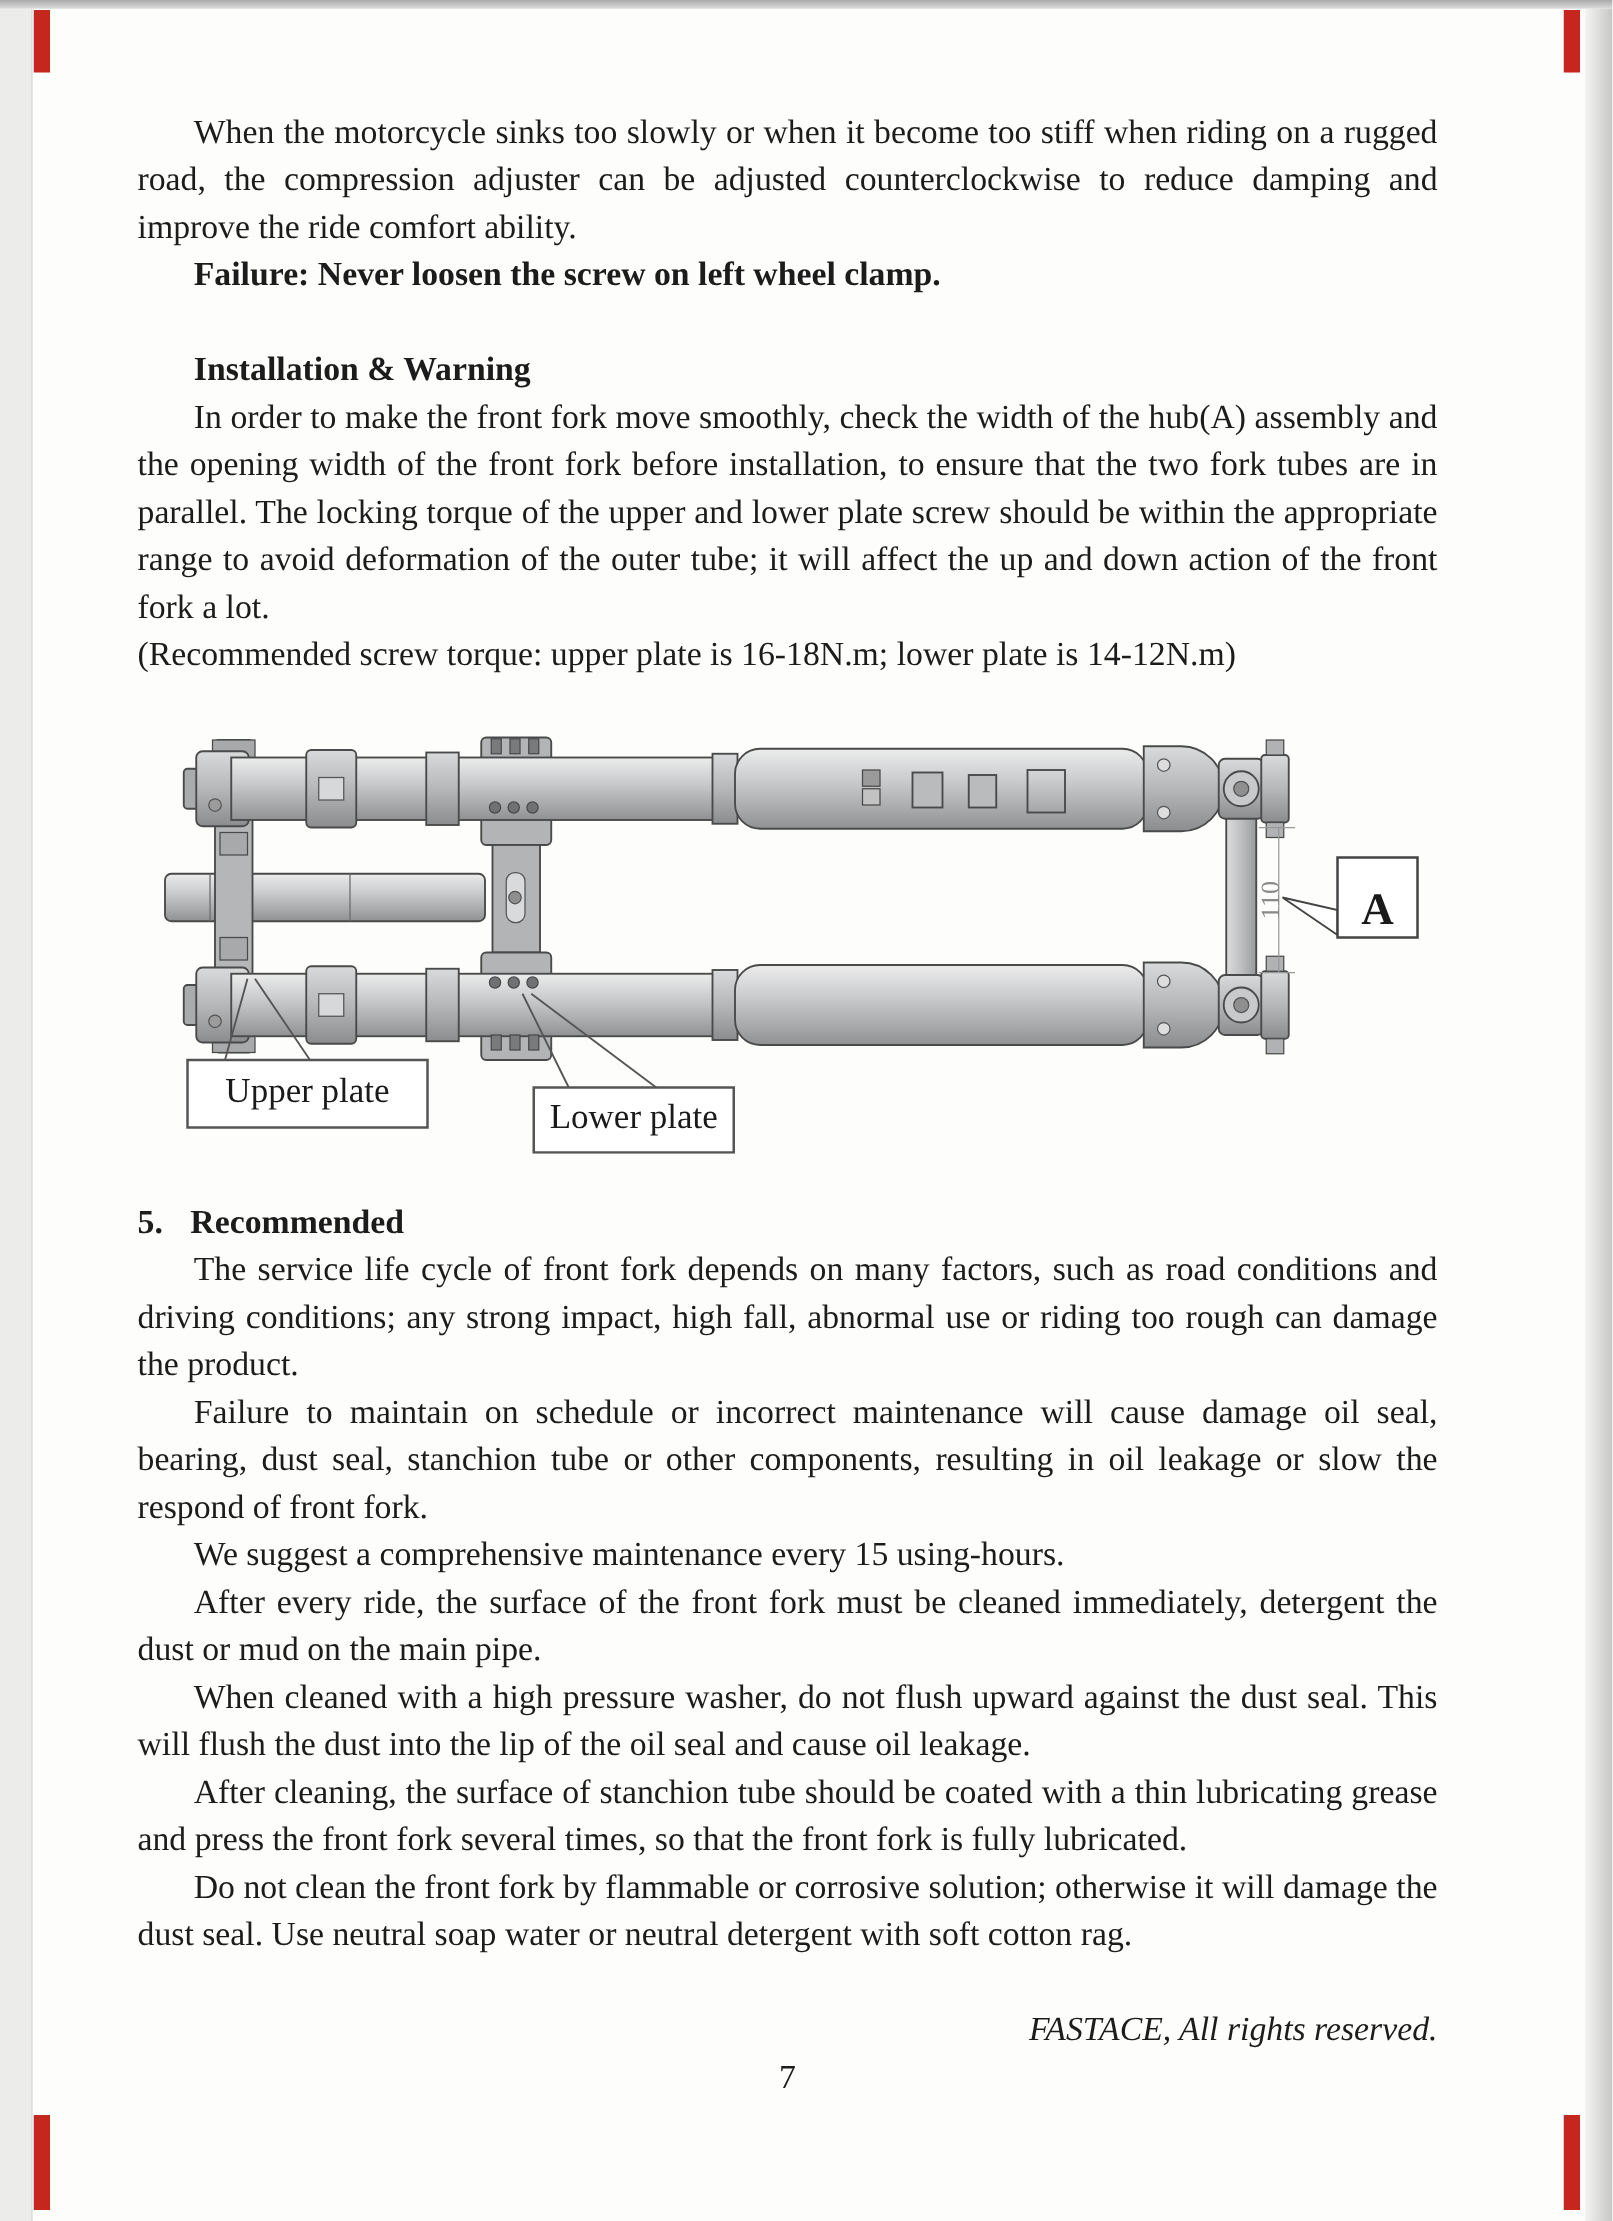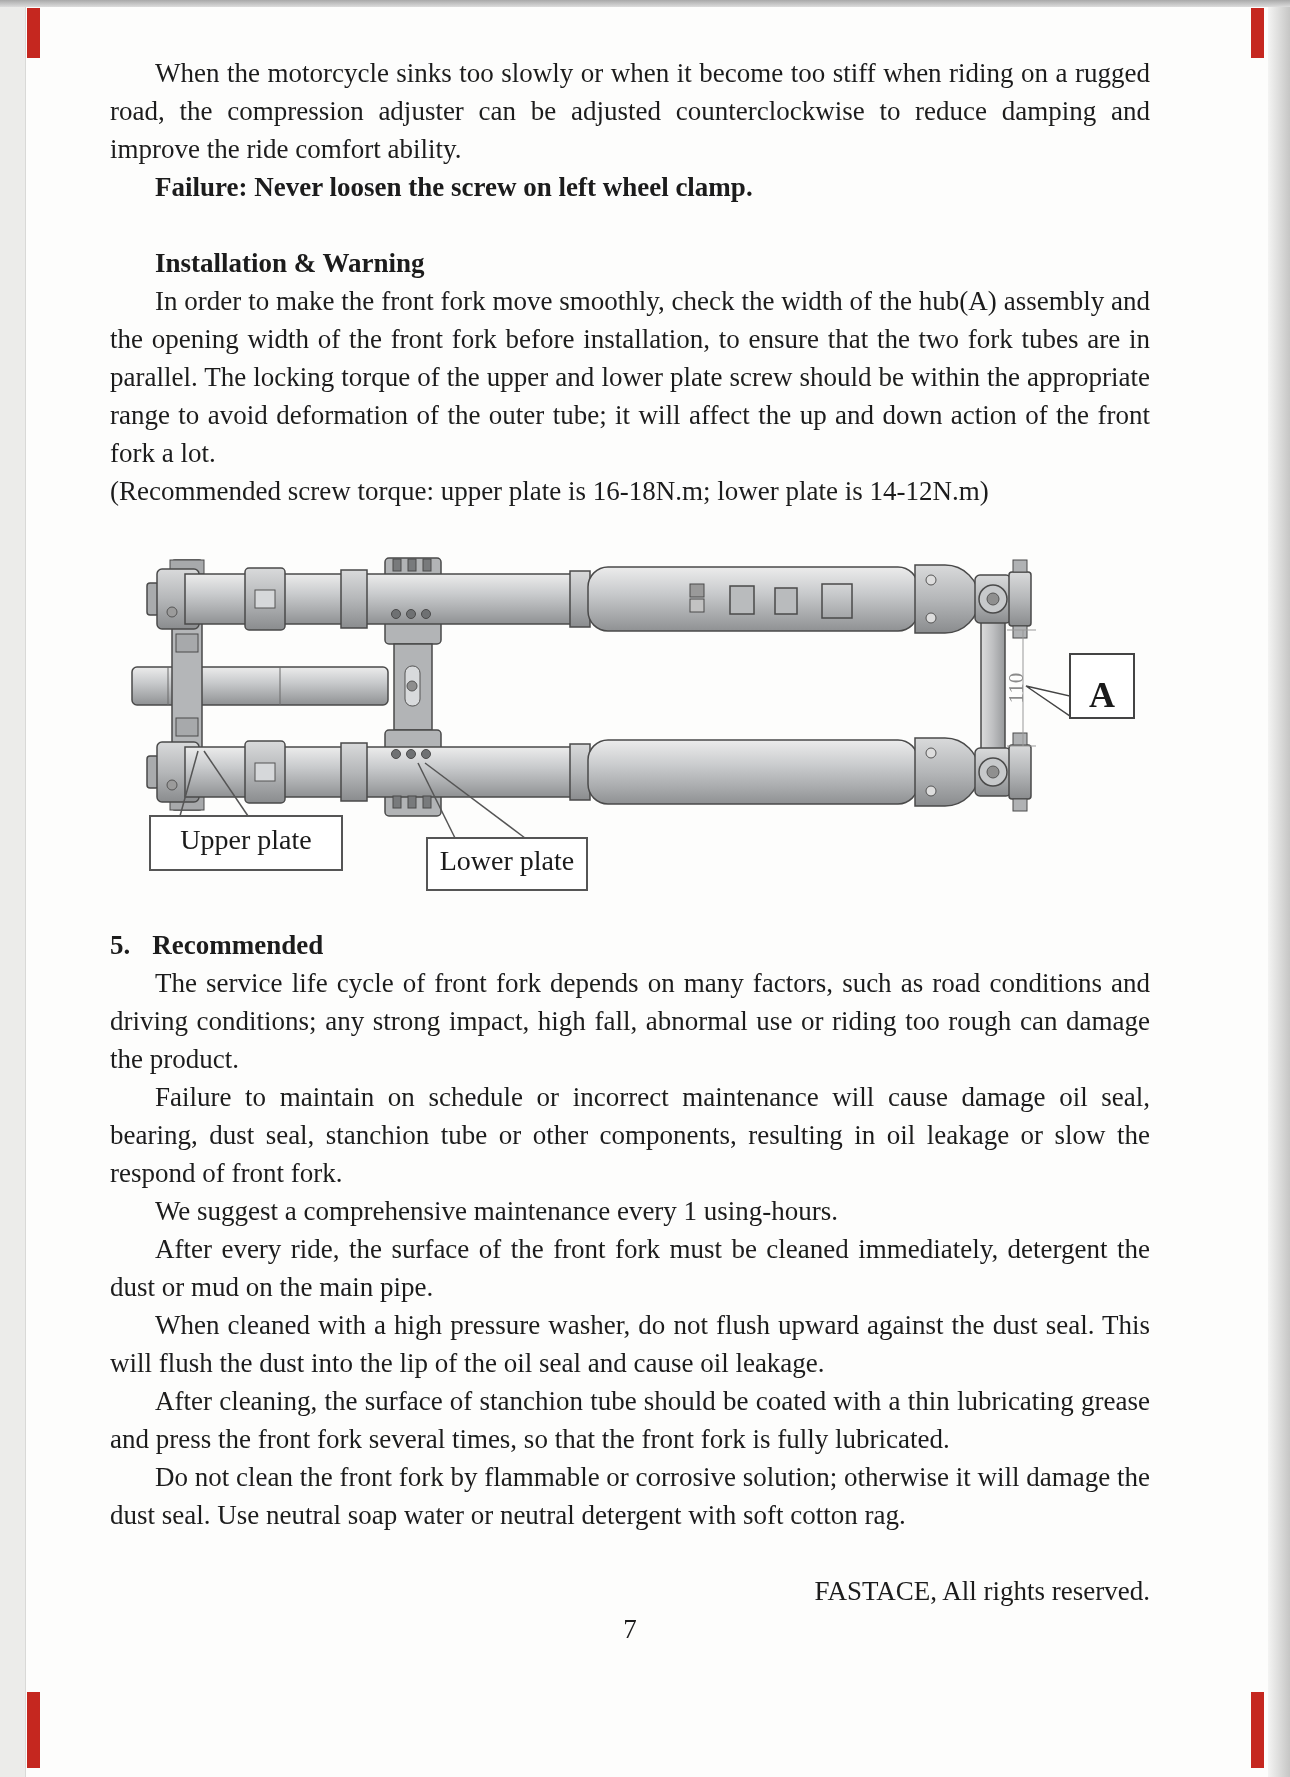--- a/index.html
+++ b/index.html
@@ -13,34 +13,34 @@
   .edge-left{position:absolute;left:0;top:7px;width:26px;height:1770px;
     background:#ececea;border-right:1px solid #d9d9d7;box-sizing:border-box;}
   .edge-right{position:absolute;right:0;top:7px;width:22px;height:1770px;
     background:linear-gradient(to right,#f4f4f3,#c6c6c5);}
   .corner-mark{position:absolute;width:13px;background:#c5271f;}
   .mark-tl{left:27px;top:8px;height:50px;}
   .mark-tr{left:1251px;top:8px;height:50px;}
   .mark-bl{left:27px;top:1692px;height:76px;}
   .mark-br{left:1251px;top:1692px;height:76px;}
 
-  .content{position:absolute;left:110px;top:0;width:1040px;padding-top:54px;}
+  .content{position:absolute;left:110px;top:0;width:1040px;padding-top:86px;}
   .content p{margin:0;font-size:27px;line-height:38px;text-align:justify;}
   .indent{text-indent:45px;}
   .bold{font-weight:bold;}
   .gap-before{margin-top:38px !important;}
   .no-justify{text-align:right;}
   .sec-num{display:inline-block;}
   .sec-title{display:inline-block;margin-left:22px;}
 
   .figure-wrap{margin:36px 0 35px 20px;width:1010px;height:345px;}
   .figure-wrap svg{display:block;}
 
   .footer-copy{margin-top:38px !important;text-align:right !important;
-    }
+    font-style:italic;}
   .footer-page{text-align:center !important;}
 </style>
 </head>
 <body>
 
 <div class="edge-top"></div>
 <div class="edge-left"></div>
 <div class="edge-right"></div>
 <div class="corner-mark mark-tl"></div>
 <div class="corner-mark mark-tr"></div>
@@ -175,21 +175,21 @@
         <line x1="395" y1="292" x2="295" y2="217" stroke="#555" stroke-width="1.5"></line>
         <rect x="297" y="292" width="160" height="52" fill="#ffffff" stroke="#555" stroke-width="2"></rect>
         <text x="377" y="318" text-anchor="middle" dominant-baseline="middle" font-family="Liberation Serif, serif" font-size="28" fill="#1a1a1a">Lower plate</text>
       </g>
     </svg>
   </div>
 
   <p class="bold no-justify"><span class="sec-num">5.</span><span class="sec-title">Recommended</span></p>
   <p class="indent">The service life cycle of front fork depends on many factors, such as road conditions and driving conditions; any strong impact, high fall, abnormal use or riding too rough can damage the product.</p>
   <p class="indent">Failure to maintain on schedule or incorrect maintenance will cause damage oil seal, bearing, dust seal, stanchion tube or other components, resulting in oil leakage or slow the respond of front fork.</p>
-  <p class="indent no-justify">We suggest a comprehensive maintenance every 1 using-hours.</p>
+  <p class="indent no-justify">We suggest a comprehensive maintenance every 15 using-hours.</p>
   <p class="indent">After every ride, the surface of the front fork must be cleaned immediately, detergent the dust or mud on the main pipe.</p>
   <p class="indent">When cleaned with a high pressure washer, do not flush upward against the dust seal. This will flush the dust into the lip of the oil seal and cause oil leakage.</p>
   <p class="indent">After cleaning, the surface of stanchion tube should be coated with a thin lubricating grease and press the front fork several times, so that the front fork is fully lubricated.</p>
   <p class="indent">Do not clean the front fork by flammable or corrosive solution; otherwise it will damage the dust seal. Use neutral soap water or neutral detergent with soft cotton rag.</p>
 
   <p class="footer-copy">FASTACE, All rights reserved.</p>
   <p class="footer-page">7</p>
 </div>
 
 </body></html>

